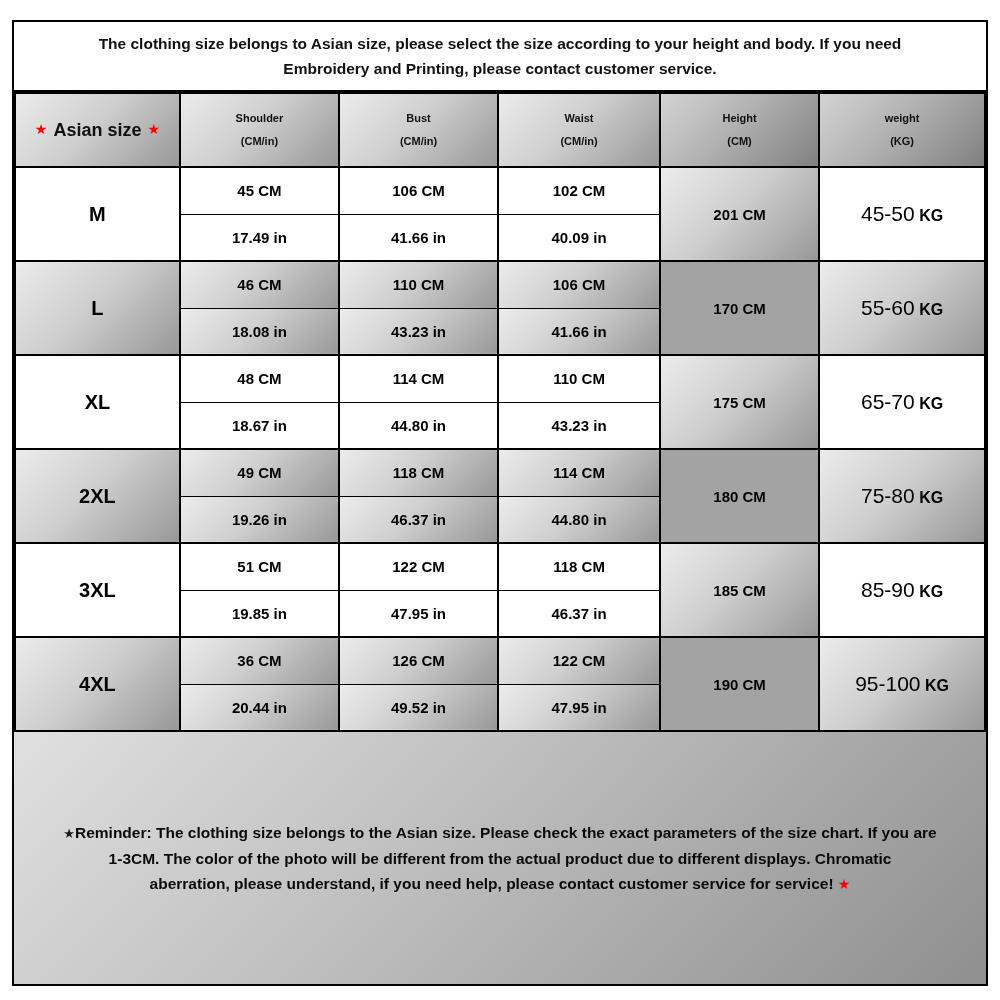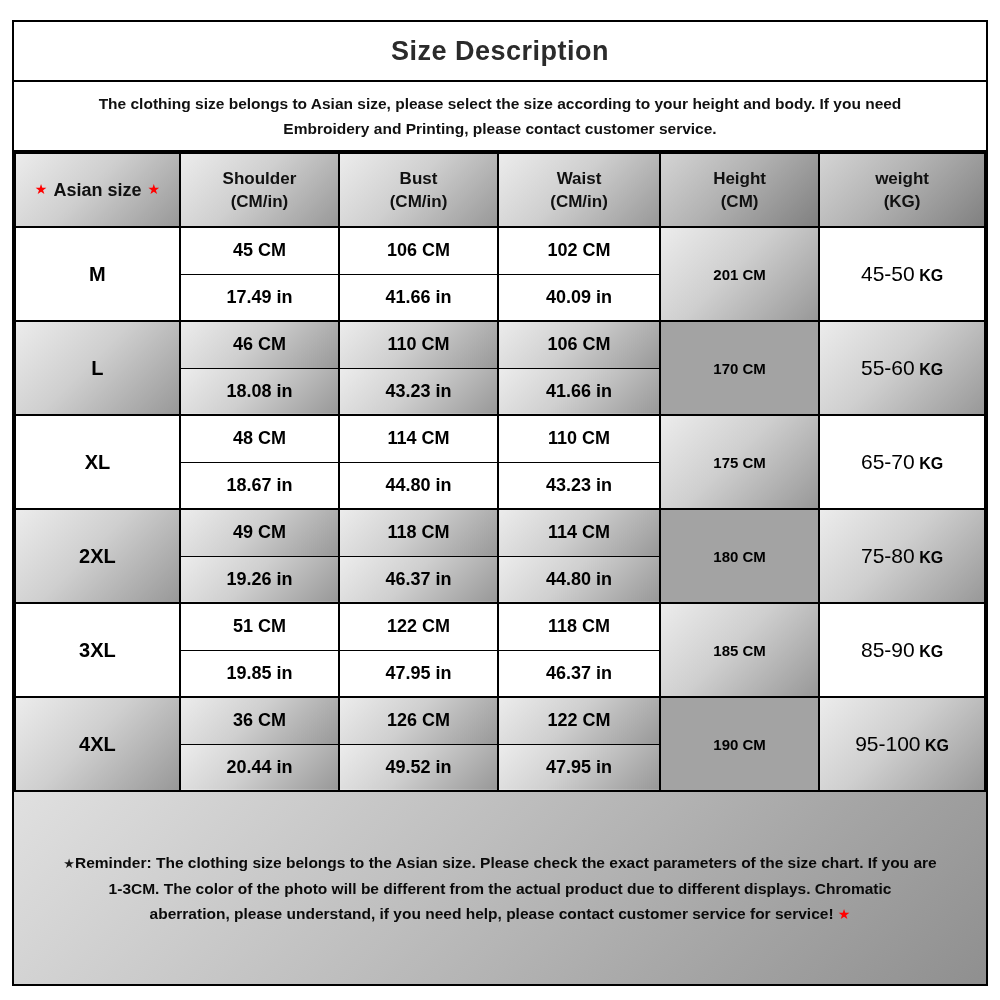--- a/index.html
+++ b/index.html
@@ -35,28 +35,28 @@
   .size-table tr.head-row{height:74px;}
   .size-table tr.cm-row,.size-table tr.in-row{height:47px;}
   tr.cm-row td.val{border-bottom:1px solid #000;}
   tr.in-row td.val{border-top:1px solid #000;}
 
   :root{
     --grad:linear-gradient(135deg,#ececec 0%,#cfcfcf 45%,#989898 100%);
     --grad-dark:linear-gradient(135deg,#d4d4d4 0%,#b2b2b2 45%,#808080 100%);
     --grad-rem:linear-gradient(135deg,#e0e0e0 0%,#bdbdbd 45%,#8f8f8f 100%);
   }
-  th.hd{background:var(--grad);font-weight:700;font-size:17px;line-height:23px;color:#111;}
+  th.hd{background:var(--grad);font-weight:700;font-size:11px;line-height:23px;color:#111;}
   th.hd-dark{background:var(--grad-dark);}
   th.asian{background:var(--grad);font-size:18px;font-weight:700;}
   .star{color:#ff0000;font-size:14px;font-weight:700;vertical-align:2px;}
   .asian .lbl{margin:0 6px;color:#111;}
 
   td.size-cell{font-size:20px;font-weight:700;}
-  td.val{font-size:18px;font-weight:700;}
+  td.val{font-size:15px;font-weight:700;}
   td.height-cell{font-size:15px;font-weight:700;}
   td.weight-cell .wnum{font-size:21px;font-weight:400;}
   td.weight-cell .wunit{font-size:16px;font-weight:700;}
 
   tbody.odd td.size-cell,
   tbody.odd td.val,
   tbody.odd td.weight-cell{background:var(--grad);}
   tbody.even td.height-cell{background:var(--grad);}
   tbody.even td.size-cell,
   tbody.even td.val,
@@ -71,23 +71,20 @@
     font-size:15.5px;font-weight:700;line-height:25px;text-align:center;color:#0a0a0a;
   }
   .rstar-lead{color:#1a1a1a;font-size:13px;}
   .rstar-end{color:#ff0000;font-size:14px;}
 </style>
 </head>
 <body>
 
 <div class="frame">
 
-  <div class="title-sec">
-    <h1>Size Description</h1>
-  </div>
 
   <div class="subtitle-sec">
     <div class="sline">The clothing size belongs to Asian size, please select the size according to your height and body. If you need</div>
     <div class="sline">Embroidery and Printing, please contact customer service.</div>
   </div>
 
   <table class="size-table">
     <colgroup>
       <col style="width:17.0%">
         <col style="width:16.4%">

